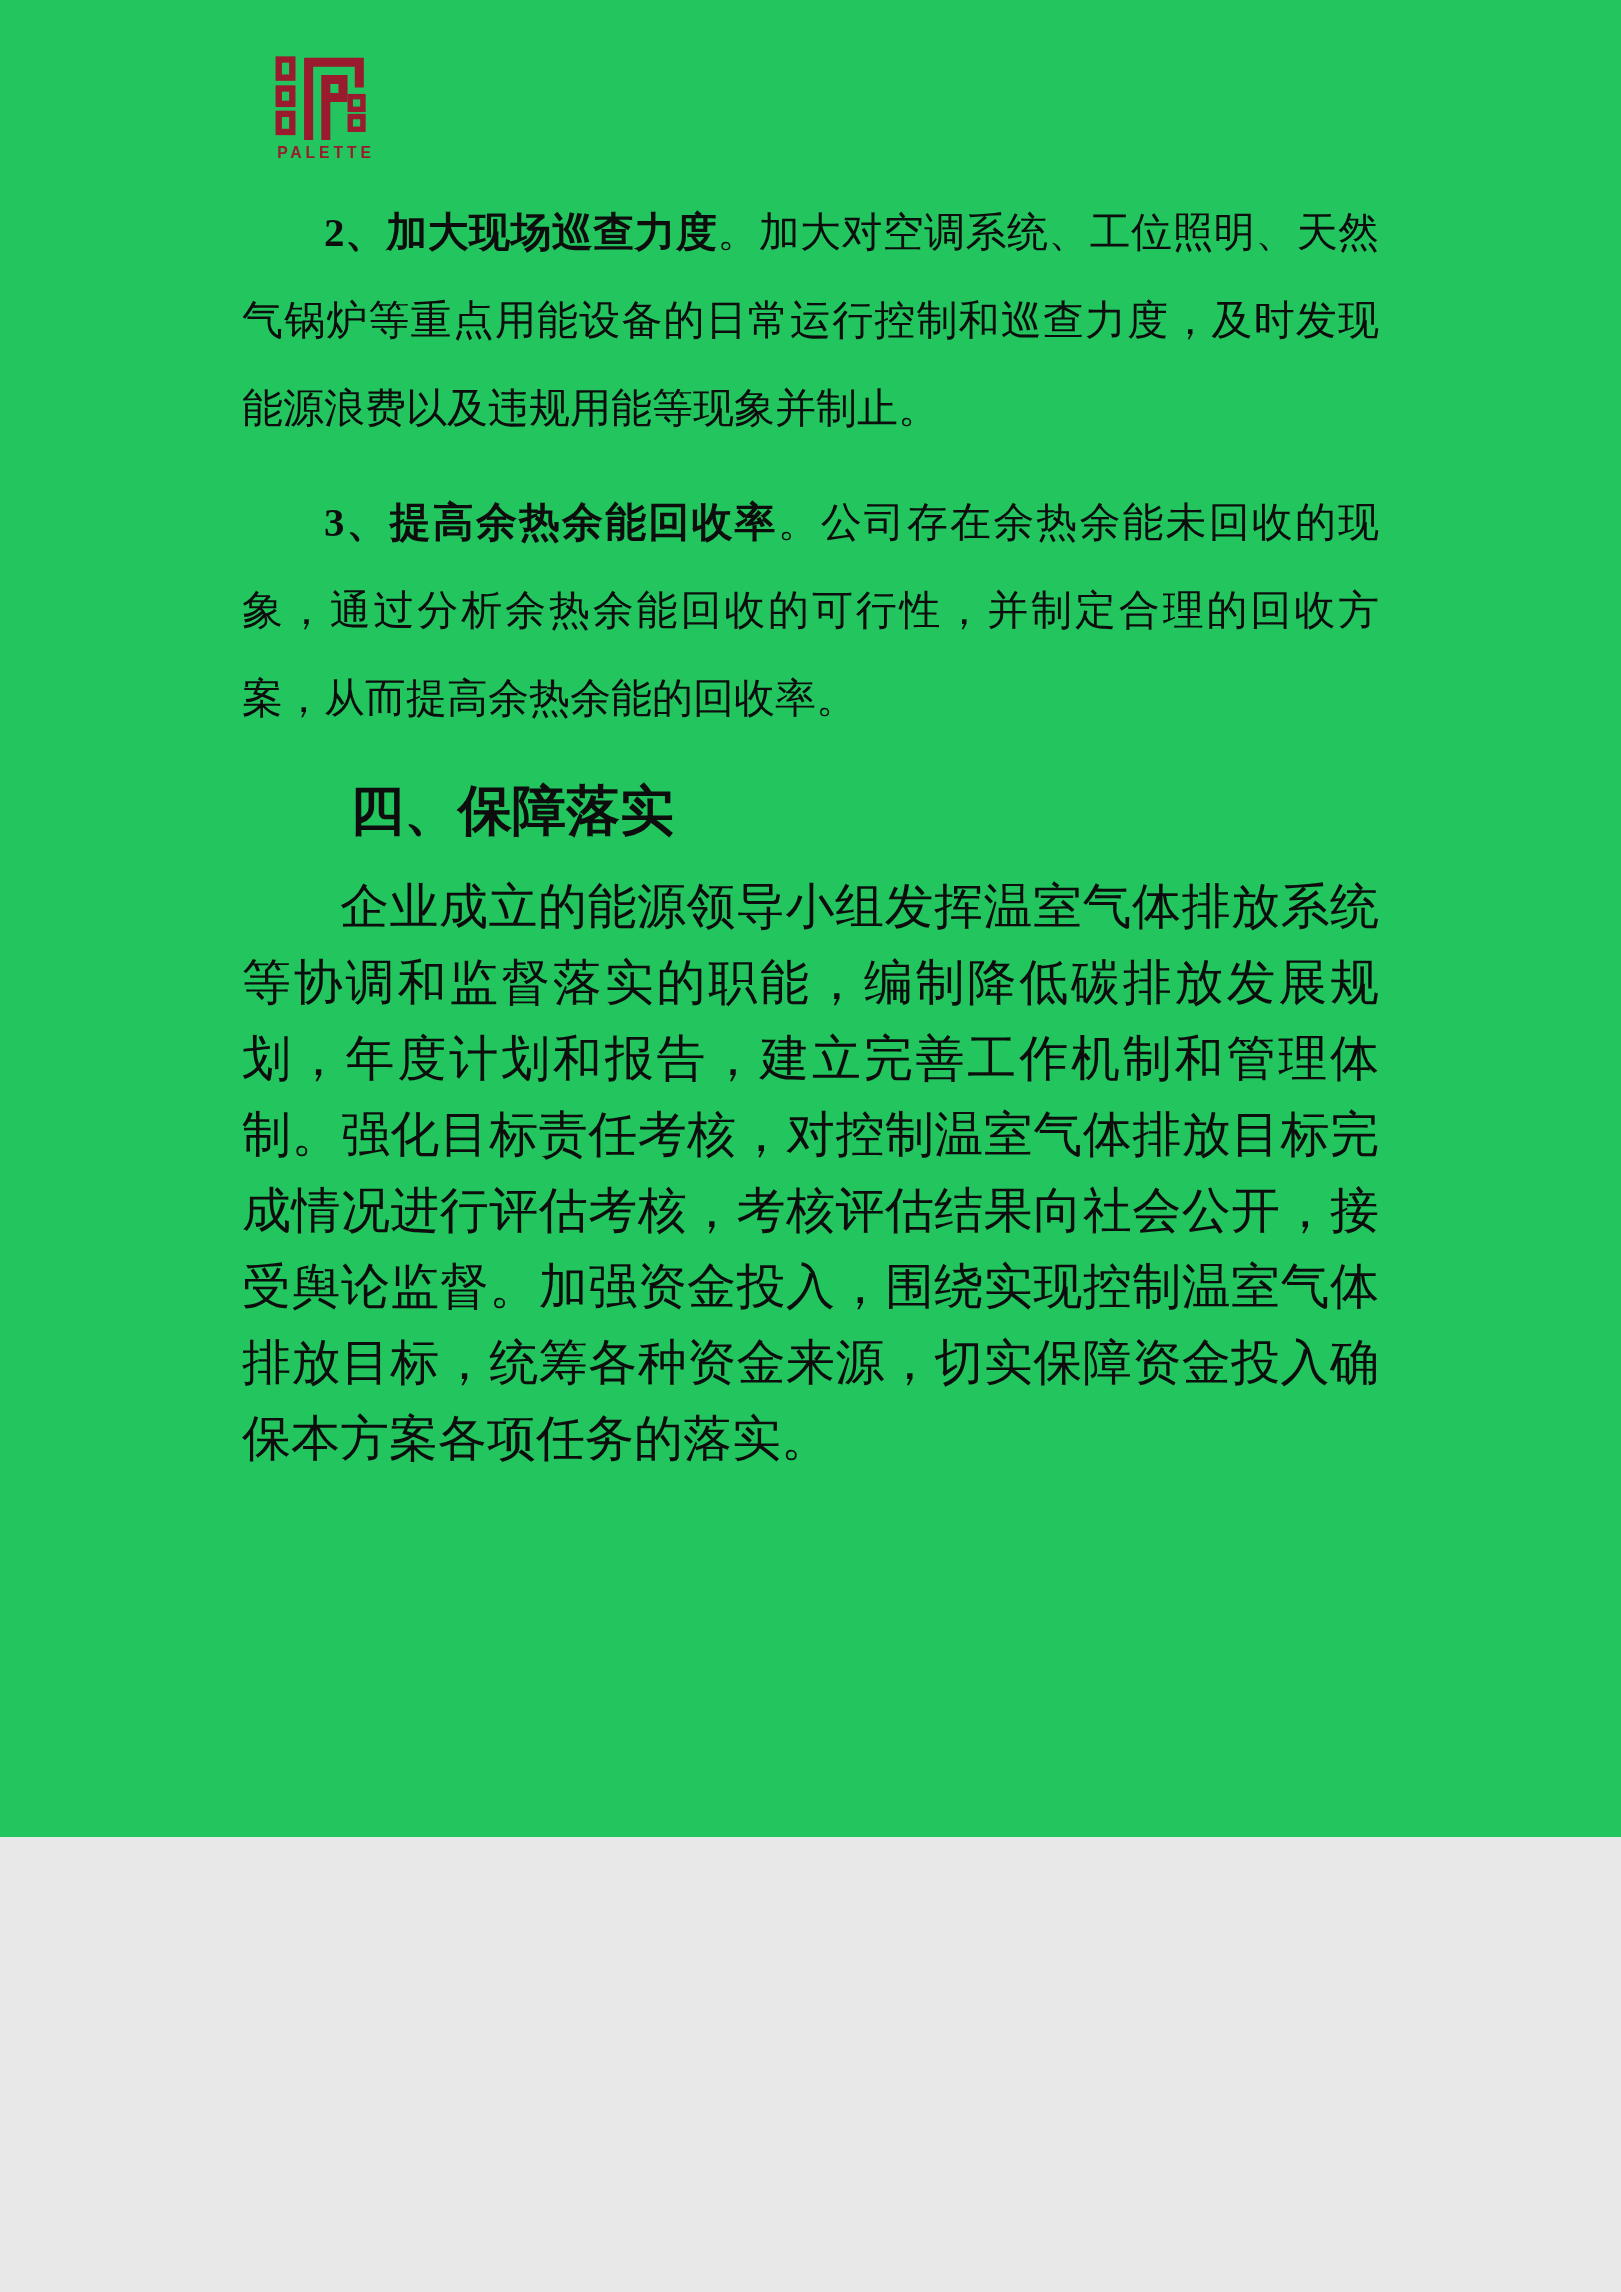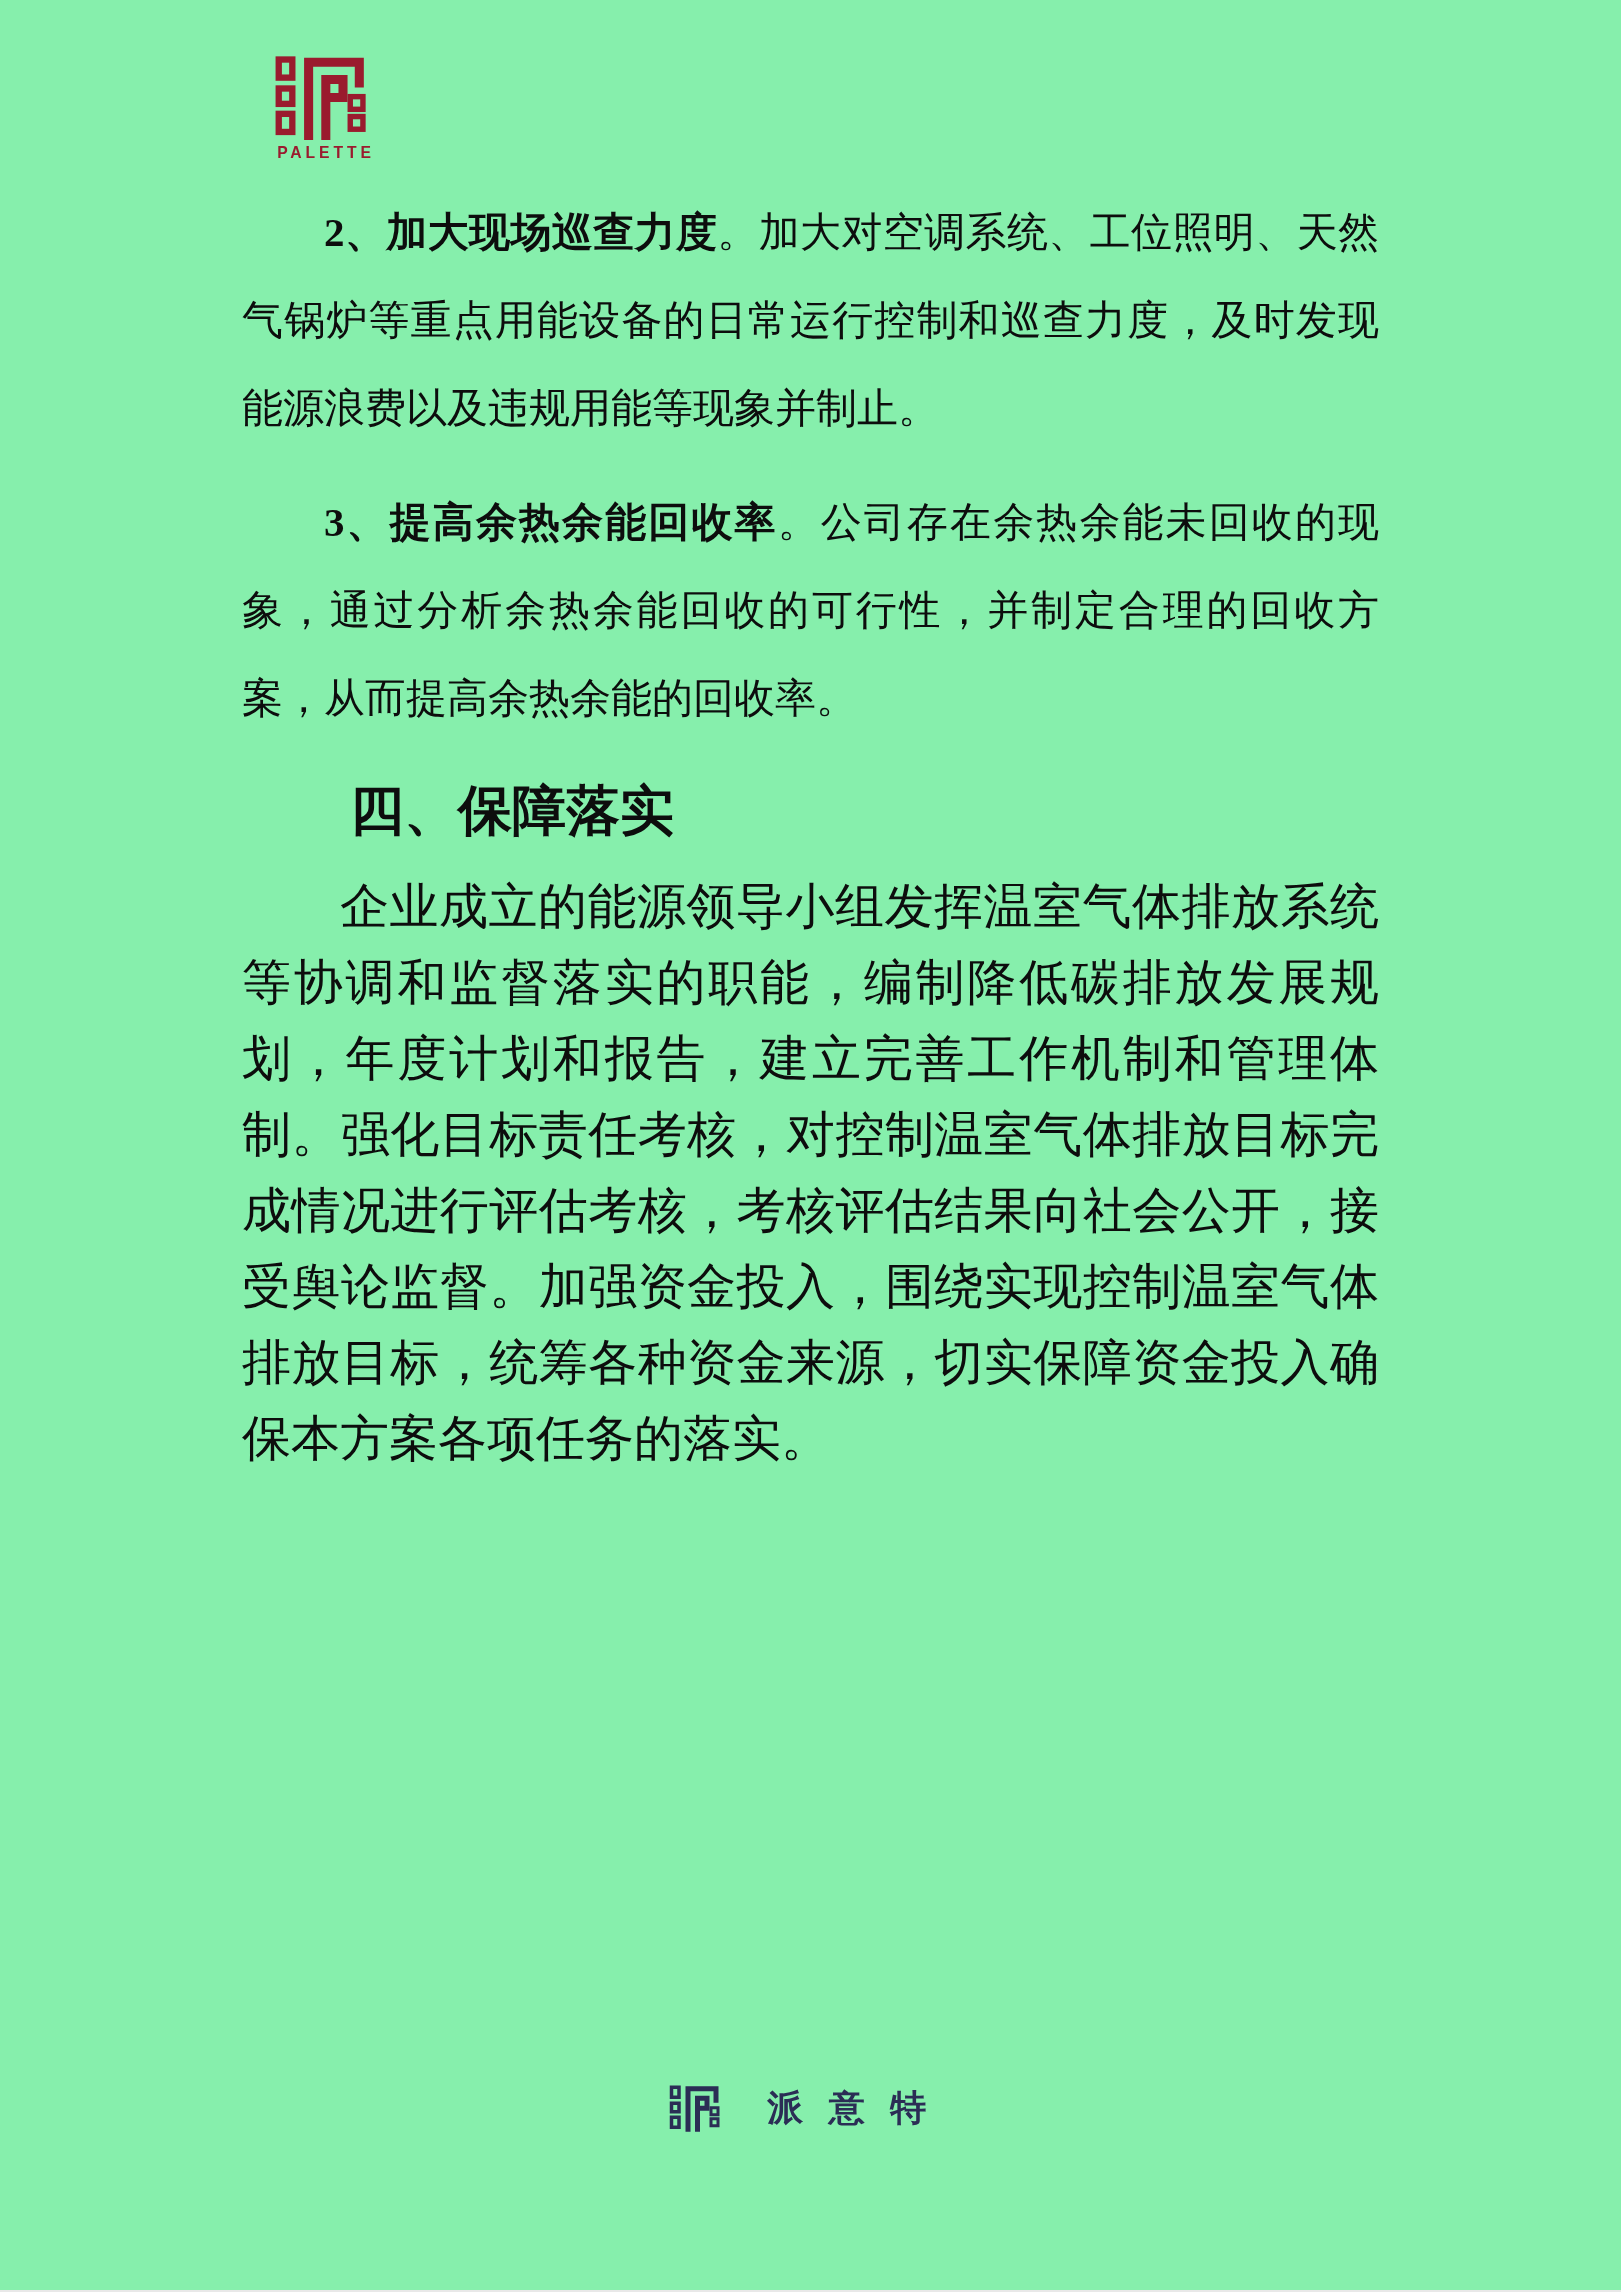--- a/index.html
+++ b/index.html
@@ -1,20 +1,20 @@
 <!DOCTYPE html>
 <html><head>
 <meta charset="utf-8">
 <style>
   html,body{margin:0;padding:0;background:#e8e8e8;}
   .page{
     position:relative;
-    width:1621px;height:2290px;
+    width:1621px;height:1837px;
     margin:0 auto;
-    background:#86efac;
+    background:#22c55e;
     font-family:"Liberation Serif","DejaVu Serif",serif;
     color:#0d0d0d;
     overflow:hidden;
   }
   
   .logo-top{
     position:absolute;left:267px;top:55px;width:114px;
     text-align:center;
   }
   .logo-top .logo-icon{display:block;margin:0 auto;}

